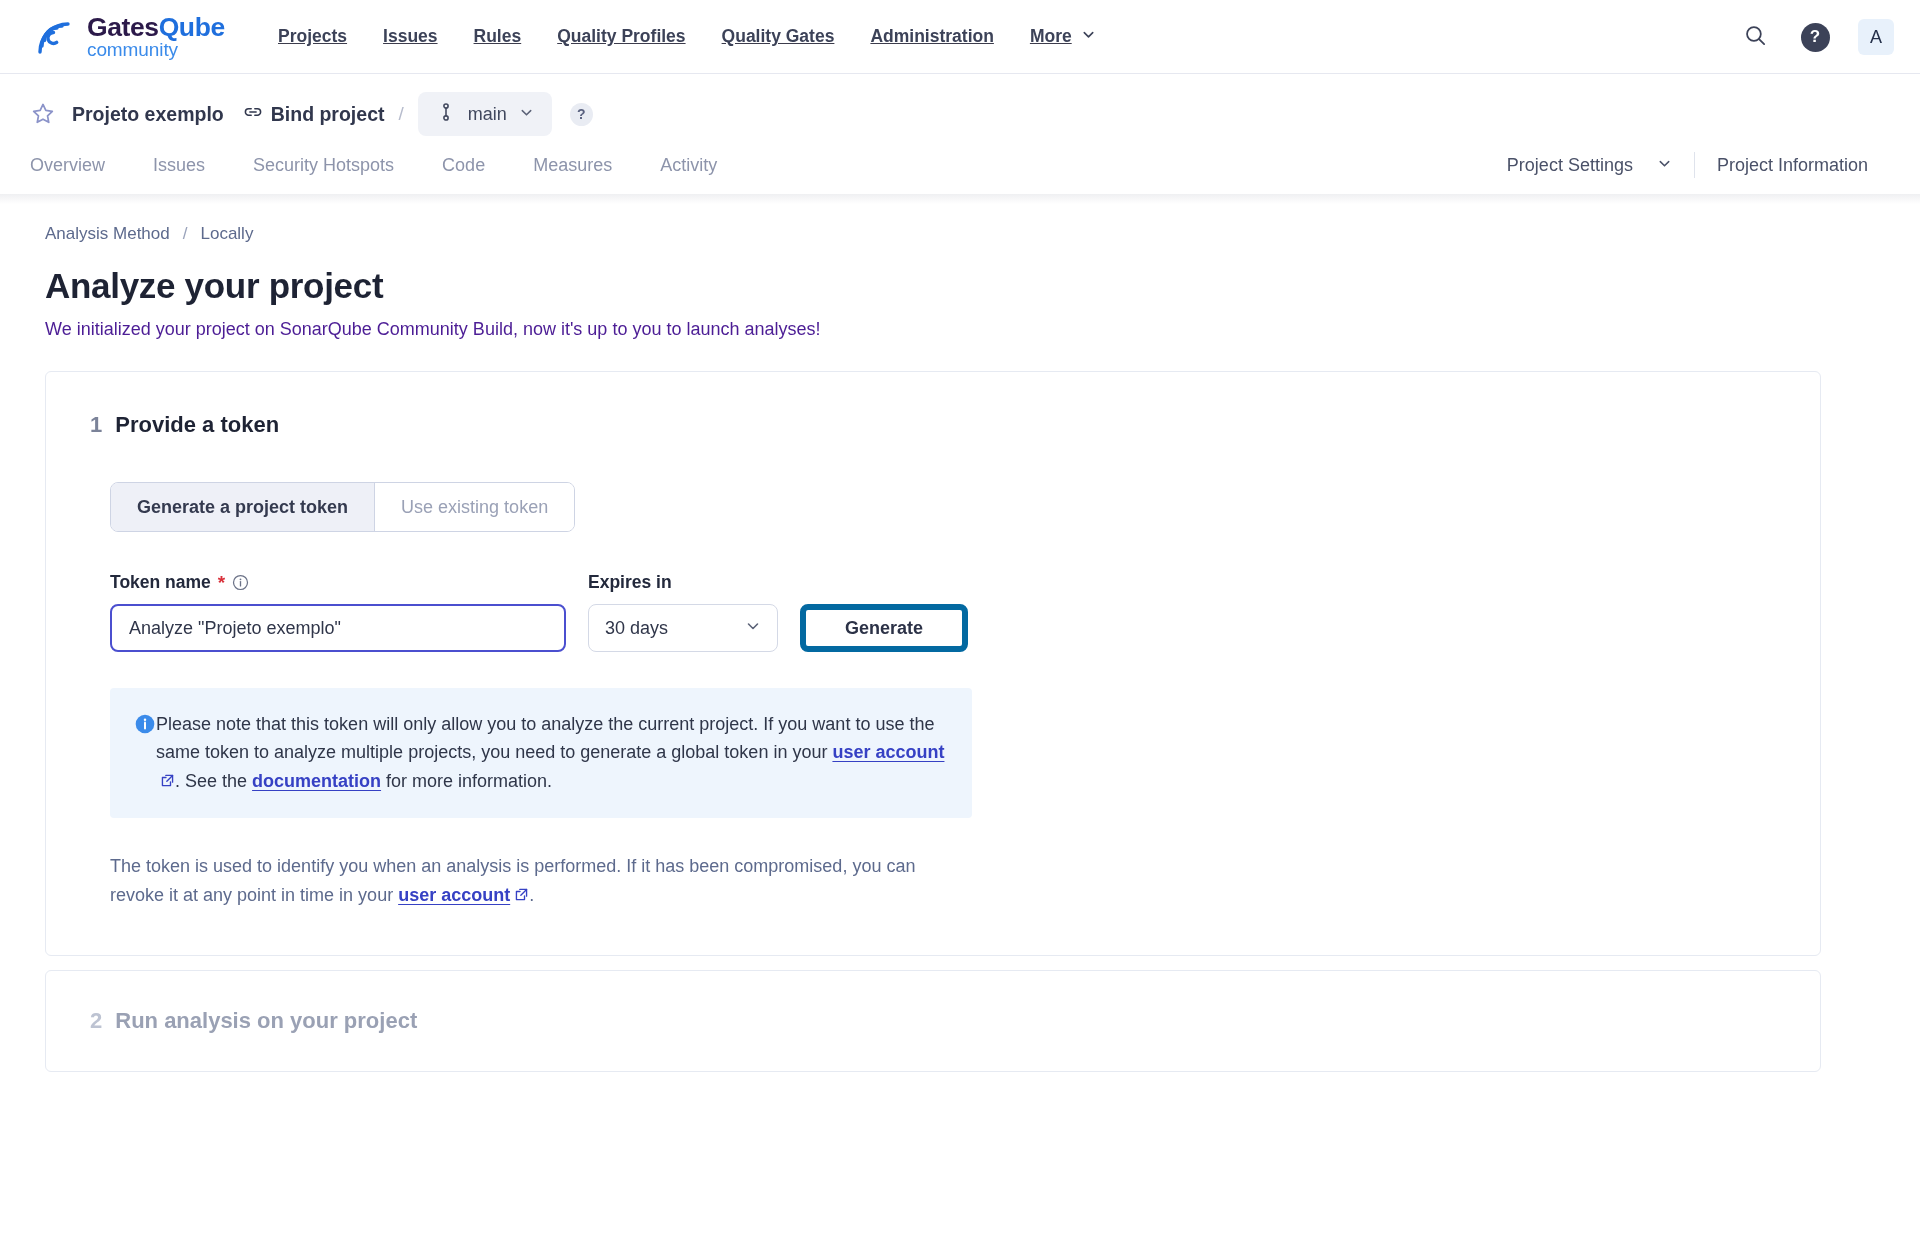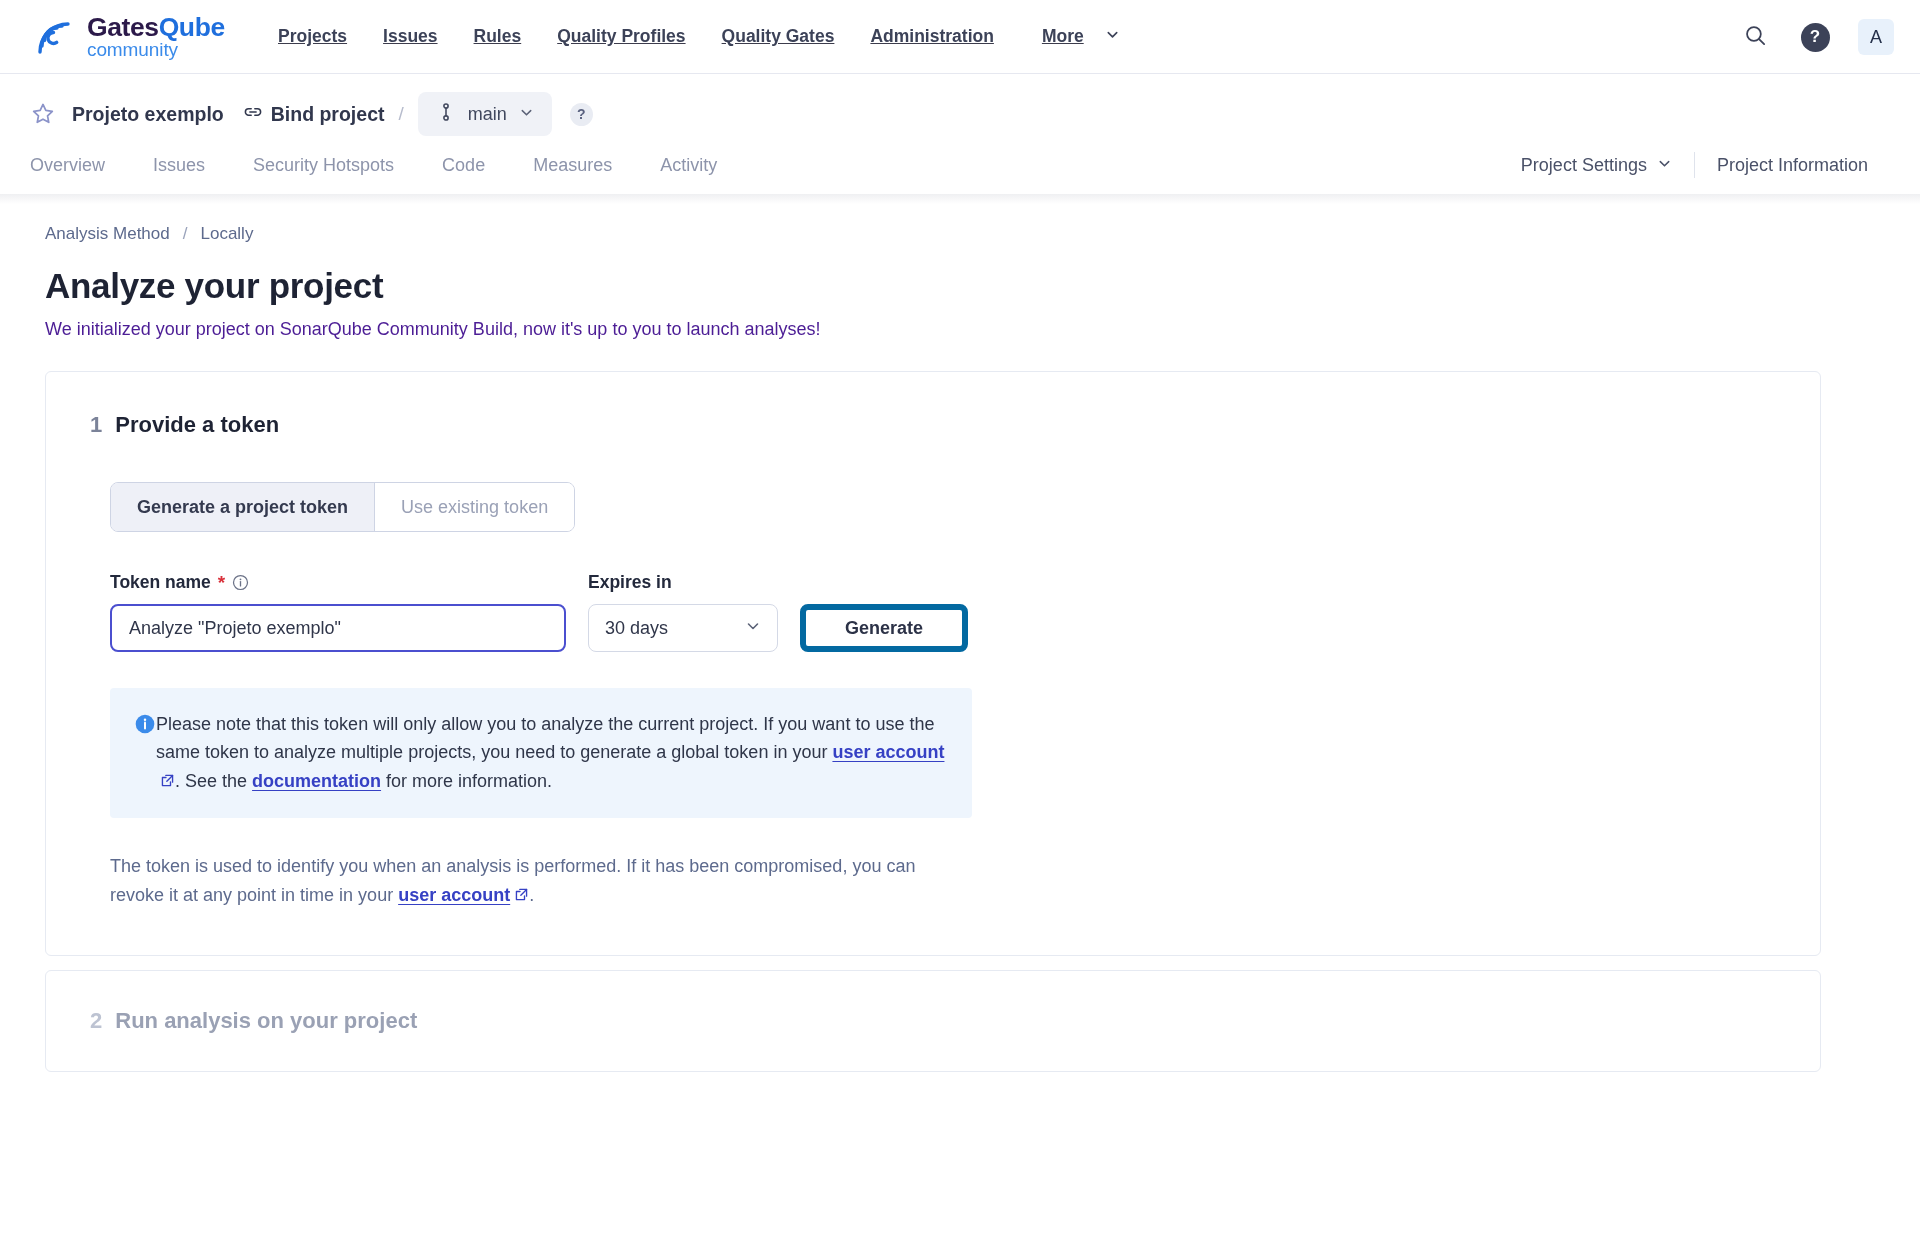--- a/index.html
+++ b/index.html
@@ -29,21 +29,21 @@
   .logo-line1 .qube { color: #1f6fdd; }
   .logo-line2 { font-size: 19px; color: #3b8bea; letter-spacing: -0.1px; margin-top: 1px; }
 
   .mainnav { display: flex; align-items: center; gap: 0; text-decoration: underline; }
   .mainnav a {
     font-size: 17.5px; font-weight: 700; color: #3c4258;
     text-decoration: none; padding: 0 18px; white-space: nowrap;
   }
   .mainnav a:first-child { padding-left: 0; }
   .more-item { display: flex; align-items: center; gap: 9px; padding-left: 18px; }
-  .more-item span { font-size: 17.5px; font-weight: 700; color: #3c4258; margin-left: 12px; }
+  .more-item span { font-size: 17.5px; font-weight: 700; color: #3c4258; }
 
   .topbar-right {
     position: absolute; right: 26px; top: 0; height: 74px;
     display: flex; align-items: center; gap: 26px;
   }
   .icon-btn {
     width: 34px; height: 34px; display: flex; align-items: center; justify-content: center;
     background: none; border: none; cursor: pointer;
   }
   .help-circle {
@@ -88,21 +88,21 @@
   .subnav-tabs { display: flex; align-items: center; gap: 8px; }
   .subnav-tabs a {
     font-size: 18px; color: #8d94ab; text-decoration: none;
     padding: 0 20px; white-space: nowrap;
   }
   .subnav-tabs a:first-child { padding-left: 0; }
   .subnav-right {
     position: absolute; right: 30px; display: flex; align-items: center; gap: 0;
   }
   .subnav-right .item {
-    display: flex; align-items: center; gap: 10px;
+    display: flex; align-items: center; gap: 24px;
     font-size: 18px; color: #4a5168; padding: 0 22px; cursor: pointer; justify-content: flex-end;
   }
   .subnav-right .divider { width: 1px; height: 26px; background: #dfe3ec; }
 
   .shadowstrip { height: 10px; background: linear-gradient(to bottom, rgba(30,40,70,0.07), rgba(30,40,70,0)); }
 
   
   .page { padding: 20px 30px 0 45px; }
   .crumb2 { display: flex; align-items: center; gap: 13px; font-size: 17px; color: #5d6a8d; margin-bottom: 22px; }
   .crumb2 .sep { color: #9aa3bb; }

